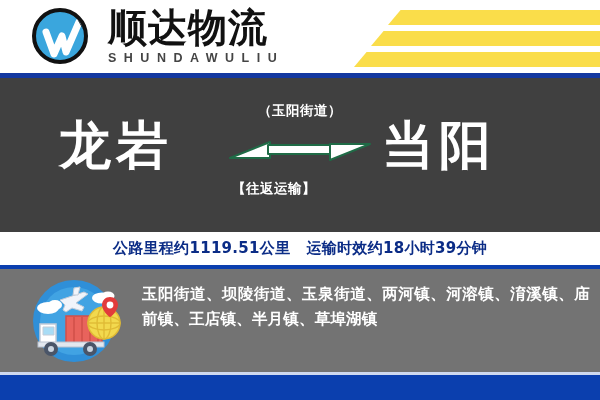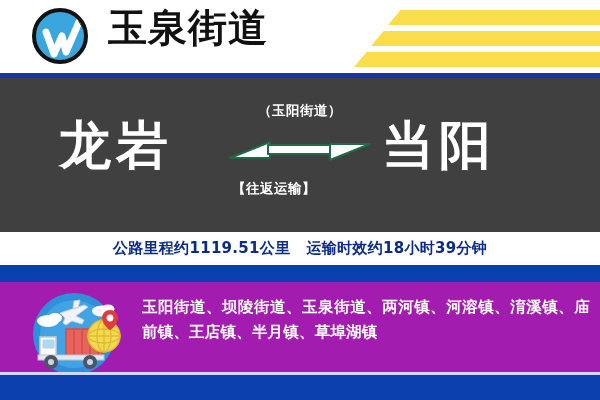--- a/index.html
+++ b/index.html
@@ -188,24 +188,24 @@
     color: #0b2c86;
     letter-spacing: 0.3px;
     white-space: nowrap;
   }
   .info-gap { display: inline-block; width: 16px; }
 
   
   .coverage {
     position: absolute;
     left: 0;
-    top: 282px;
+    top: 269px;
     width: 600px;
     height: 107px;
-    background: #a21caf;
+    background: #737373;
   }
 
   .illus {
     position: absolute;
     left: 14px;
     top: 6px;
     width: 120px;
     height: 92px;
   }
 
@@ -250,21 +250,22 @@
     <div class="logo-wrap">
       <div class="logo-mark">
         <svg width="64" height="64" viewBox="0 0 64 64" aria-hidden="true">
           <path d="M14 24 L22 46 L30 28 L34 44 L47 14" fill="none" stroke="#ffffff" stroke-width="7" stroke-linecap="round" stroke-linejoin="round"></path>
           <path d="M44 6 L52 20" fill="none" stroke="#111111" stroke-width="3" stroke-linecap="round"></path>
         </svg>
       </div>
     </div>
 
     <div class="brand-block">
-      <div class="brand-cn">玉泉街道</div>
+      <div class="brand-cn">顺达物流</div>
+      <div class="brand-en">SHUNDAWULIU</div>
     </div>
 
     <div class="stripes">
       <div class="stripe s1"></div>
       <div class="stripe s2"></div>
       <div class="stripe s3"></div>
     </div>
   </div>
 
   <div class="header-rule"></div>

